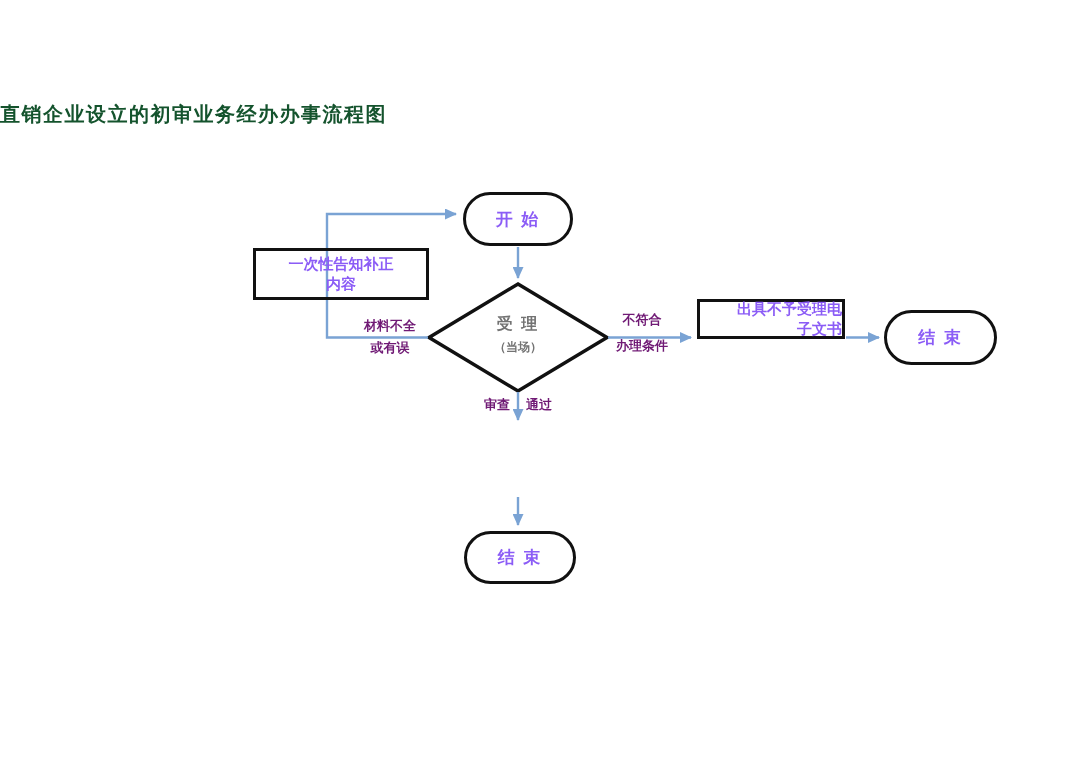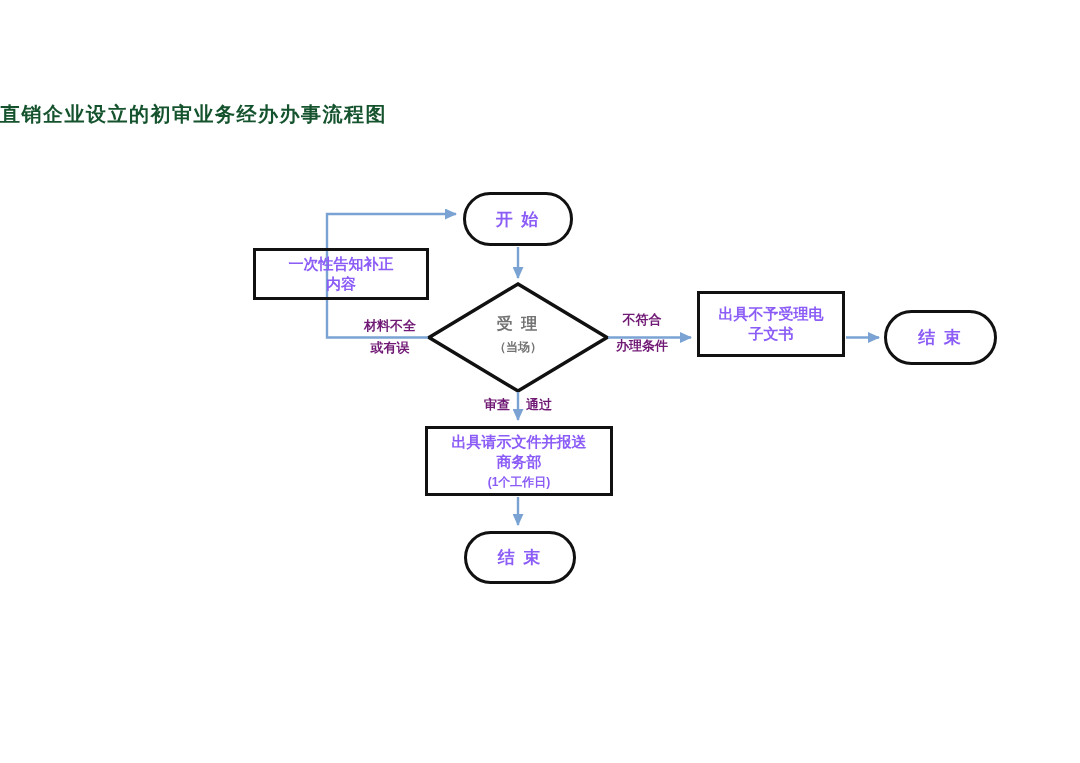--- a/index.html
+++ b/index.html
@@ -99,34 +99,29 @@
   <div class="node box" style="left:253px;top:248px;width:176px;height:52px;">
     <span>一次性告知补正</span>
     <span>内容</span>
   </div>
 
   <div class="diamond-label" style="left:448px;top:314px;width:140px;">
     <div class="main">受 理</div>
     <div class="sub">（当场）</div>
   </div>
 
-  <div class="node box" style="left:697px;top:291px;width:148px;height:66px;">
+  <div class="node box" style="left:697px;top:299px;width:148px;height:40px;align-items:flex-end;">
     <span>出具不予受理电</span>
     <span>子文书</span>
   </div>
 
   <div class="node terminator" style="left:884px;top:310px;width:113px;height:55px;">
     <span>结 束</span>
   </div>
 
-  <div class="node box" style="left:425px;top:426px;width:188px;height:70px;">
-    <span>出具请示文件并报送</span>
-    <span>商务部</span>
-    <span class="small-note">(1个工作日)</span>
-  </div>
 
   <div class="node terminator" style="left:464px;top:531px;width:112px;height:53px;">
     <span>结 束</span>
   </div>
 
   <div class="edge-label center" style="left:340px;top:319px;width:100px;">材料不全</div>
   <div class="edge-label center" style="left:340px;top:341px;width:100px;">或有误</div>
 
   <div class="edge-label center" style="left:592px;top:313px;width:100px;">不符合</div>
   <div class="edge-label center" style="left:592px;top:339px;width:100px;">办理条件</div>

